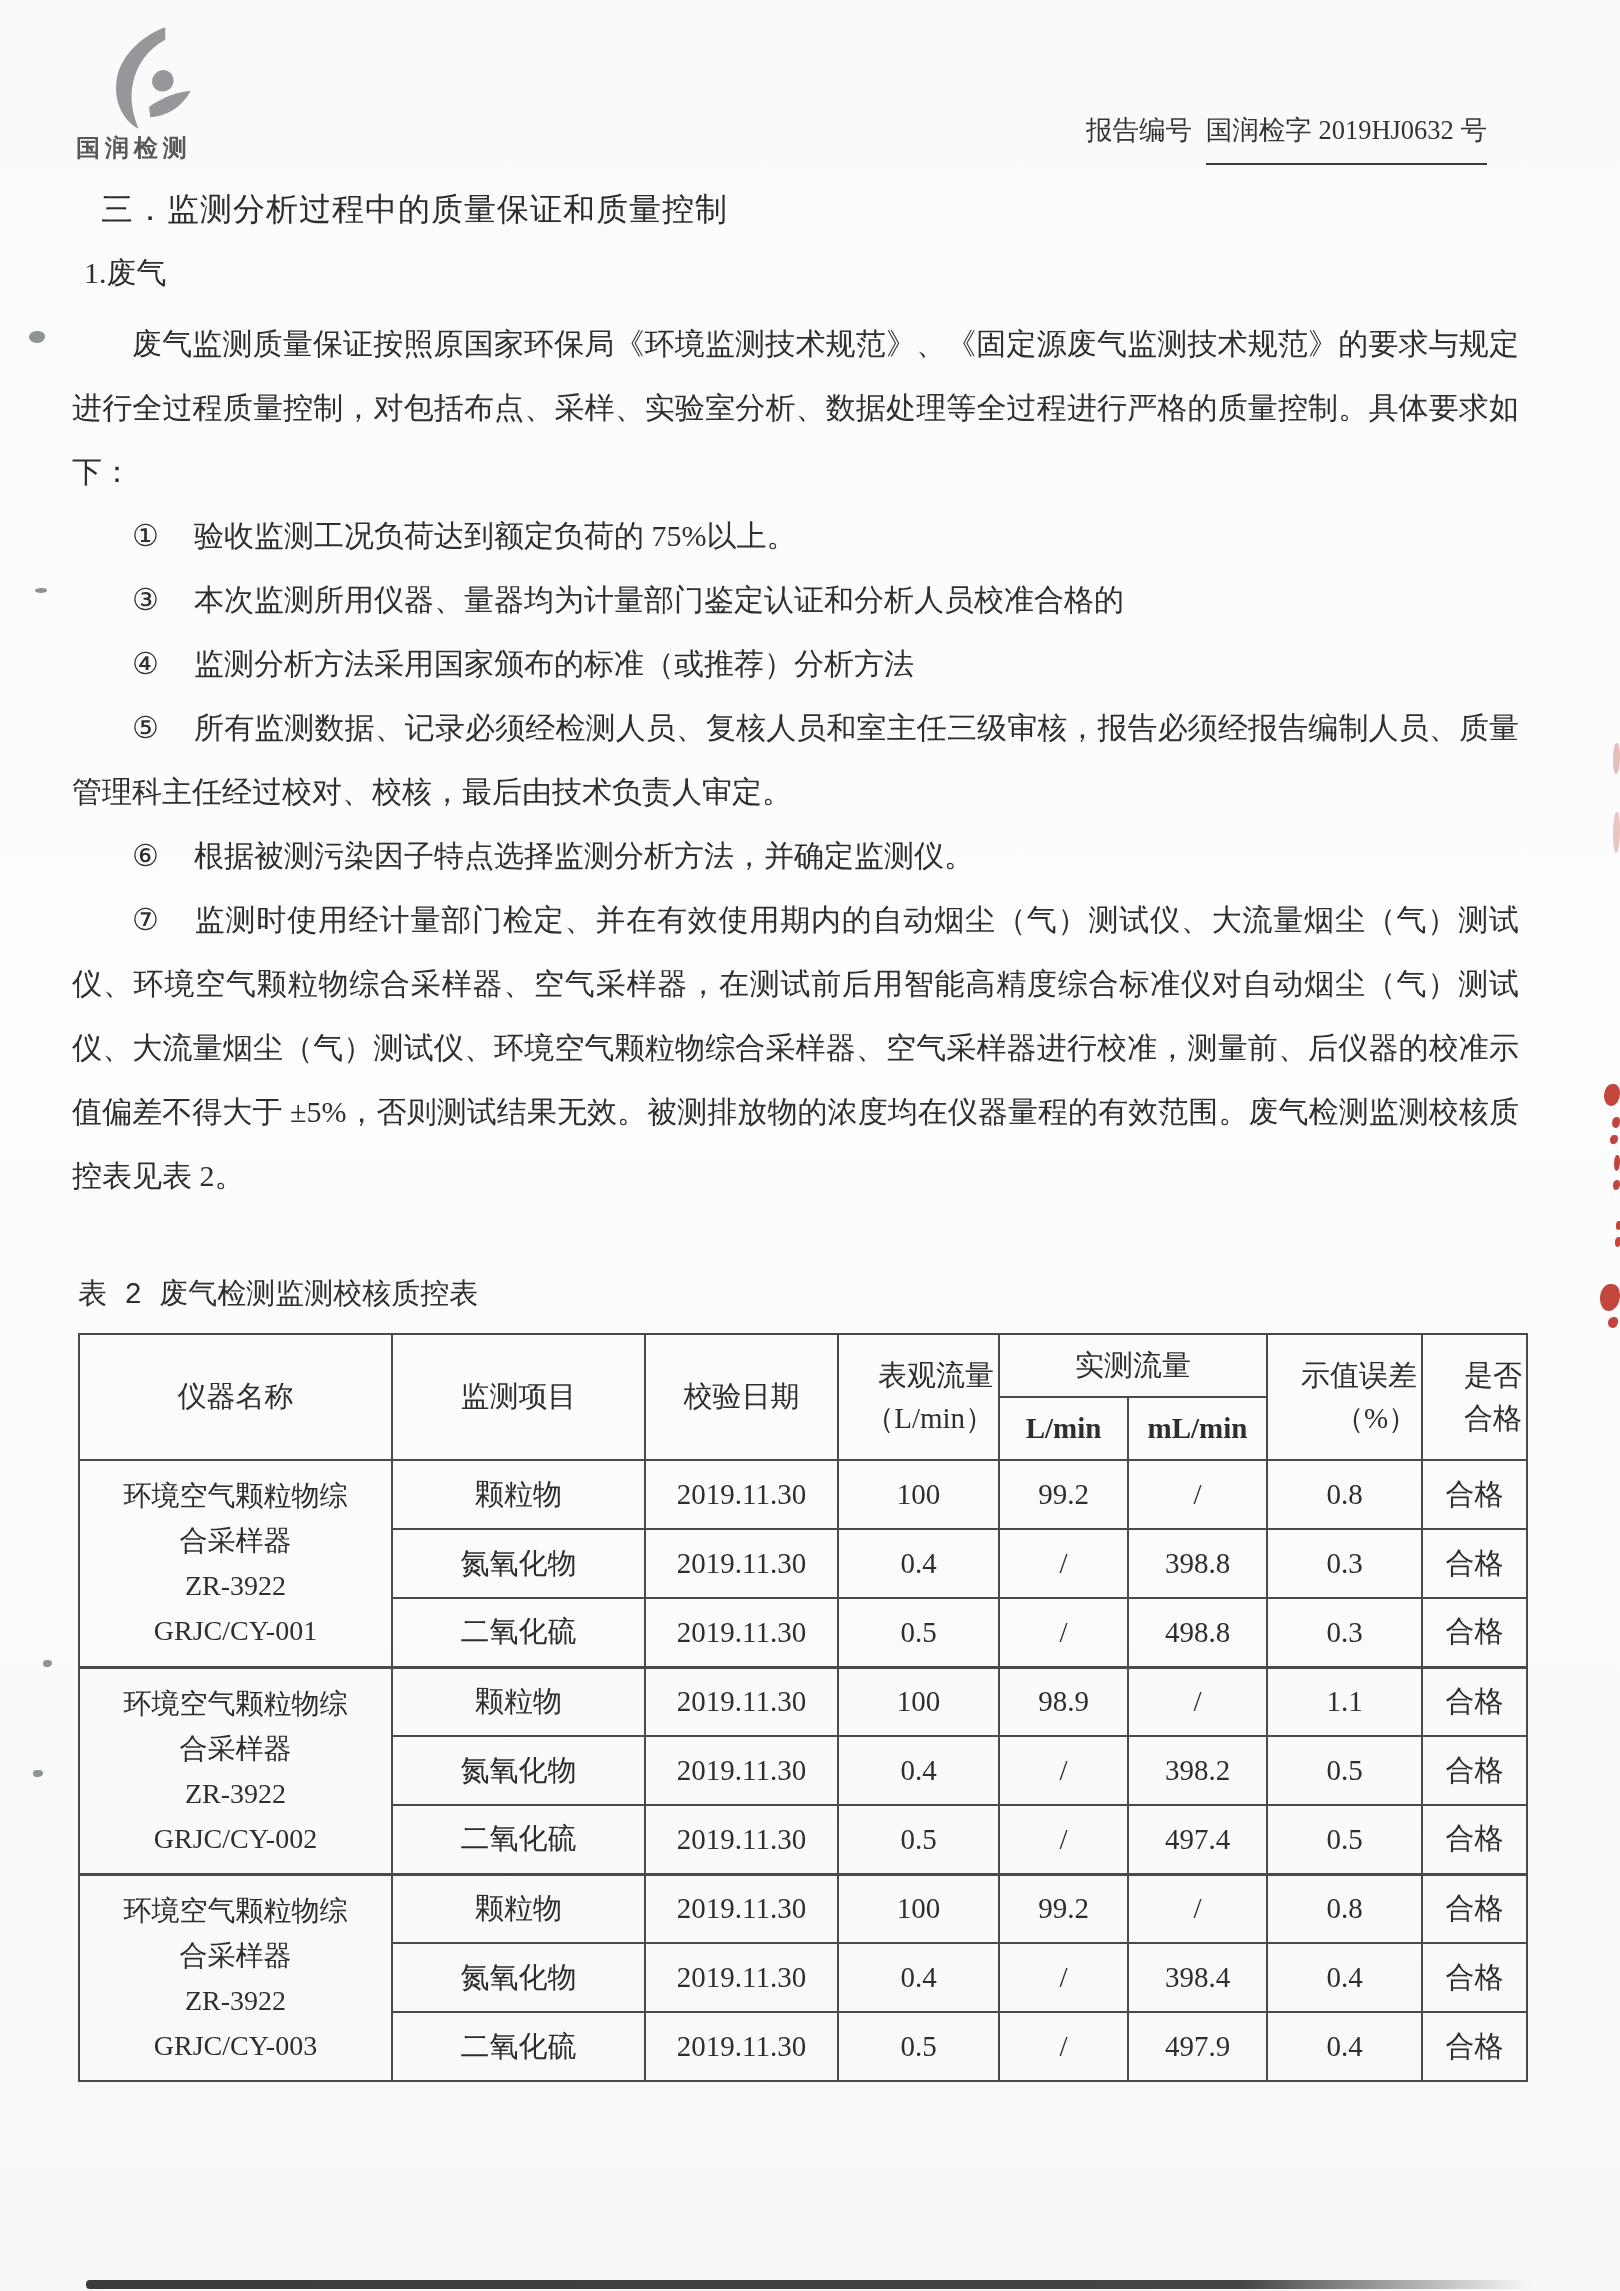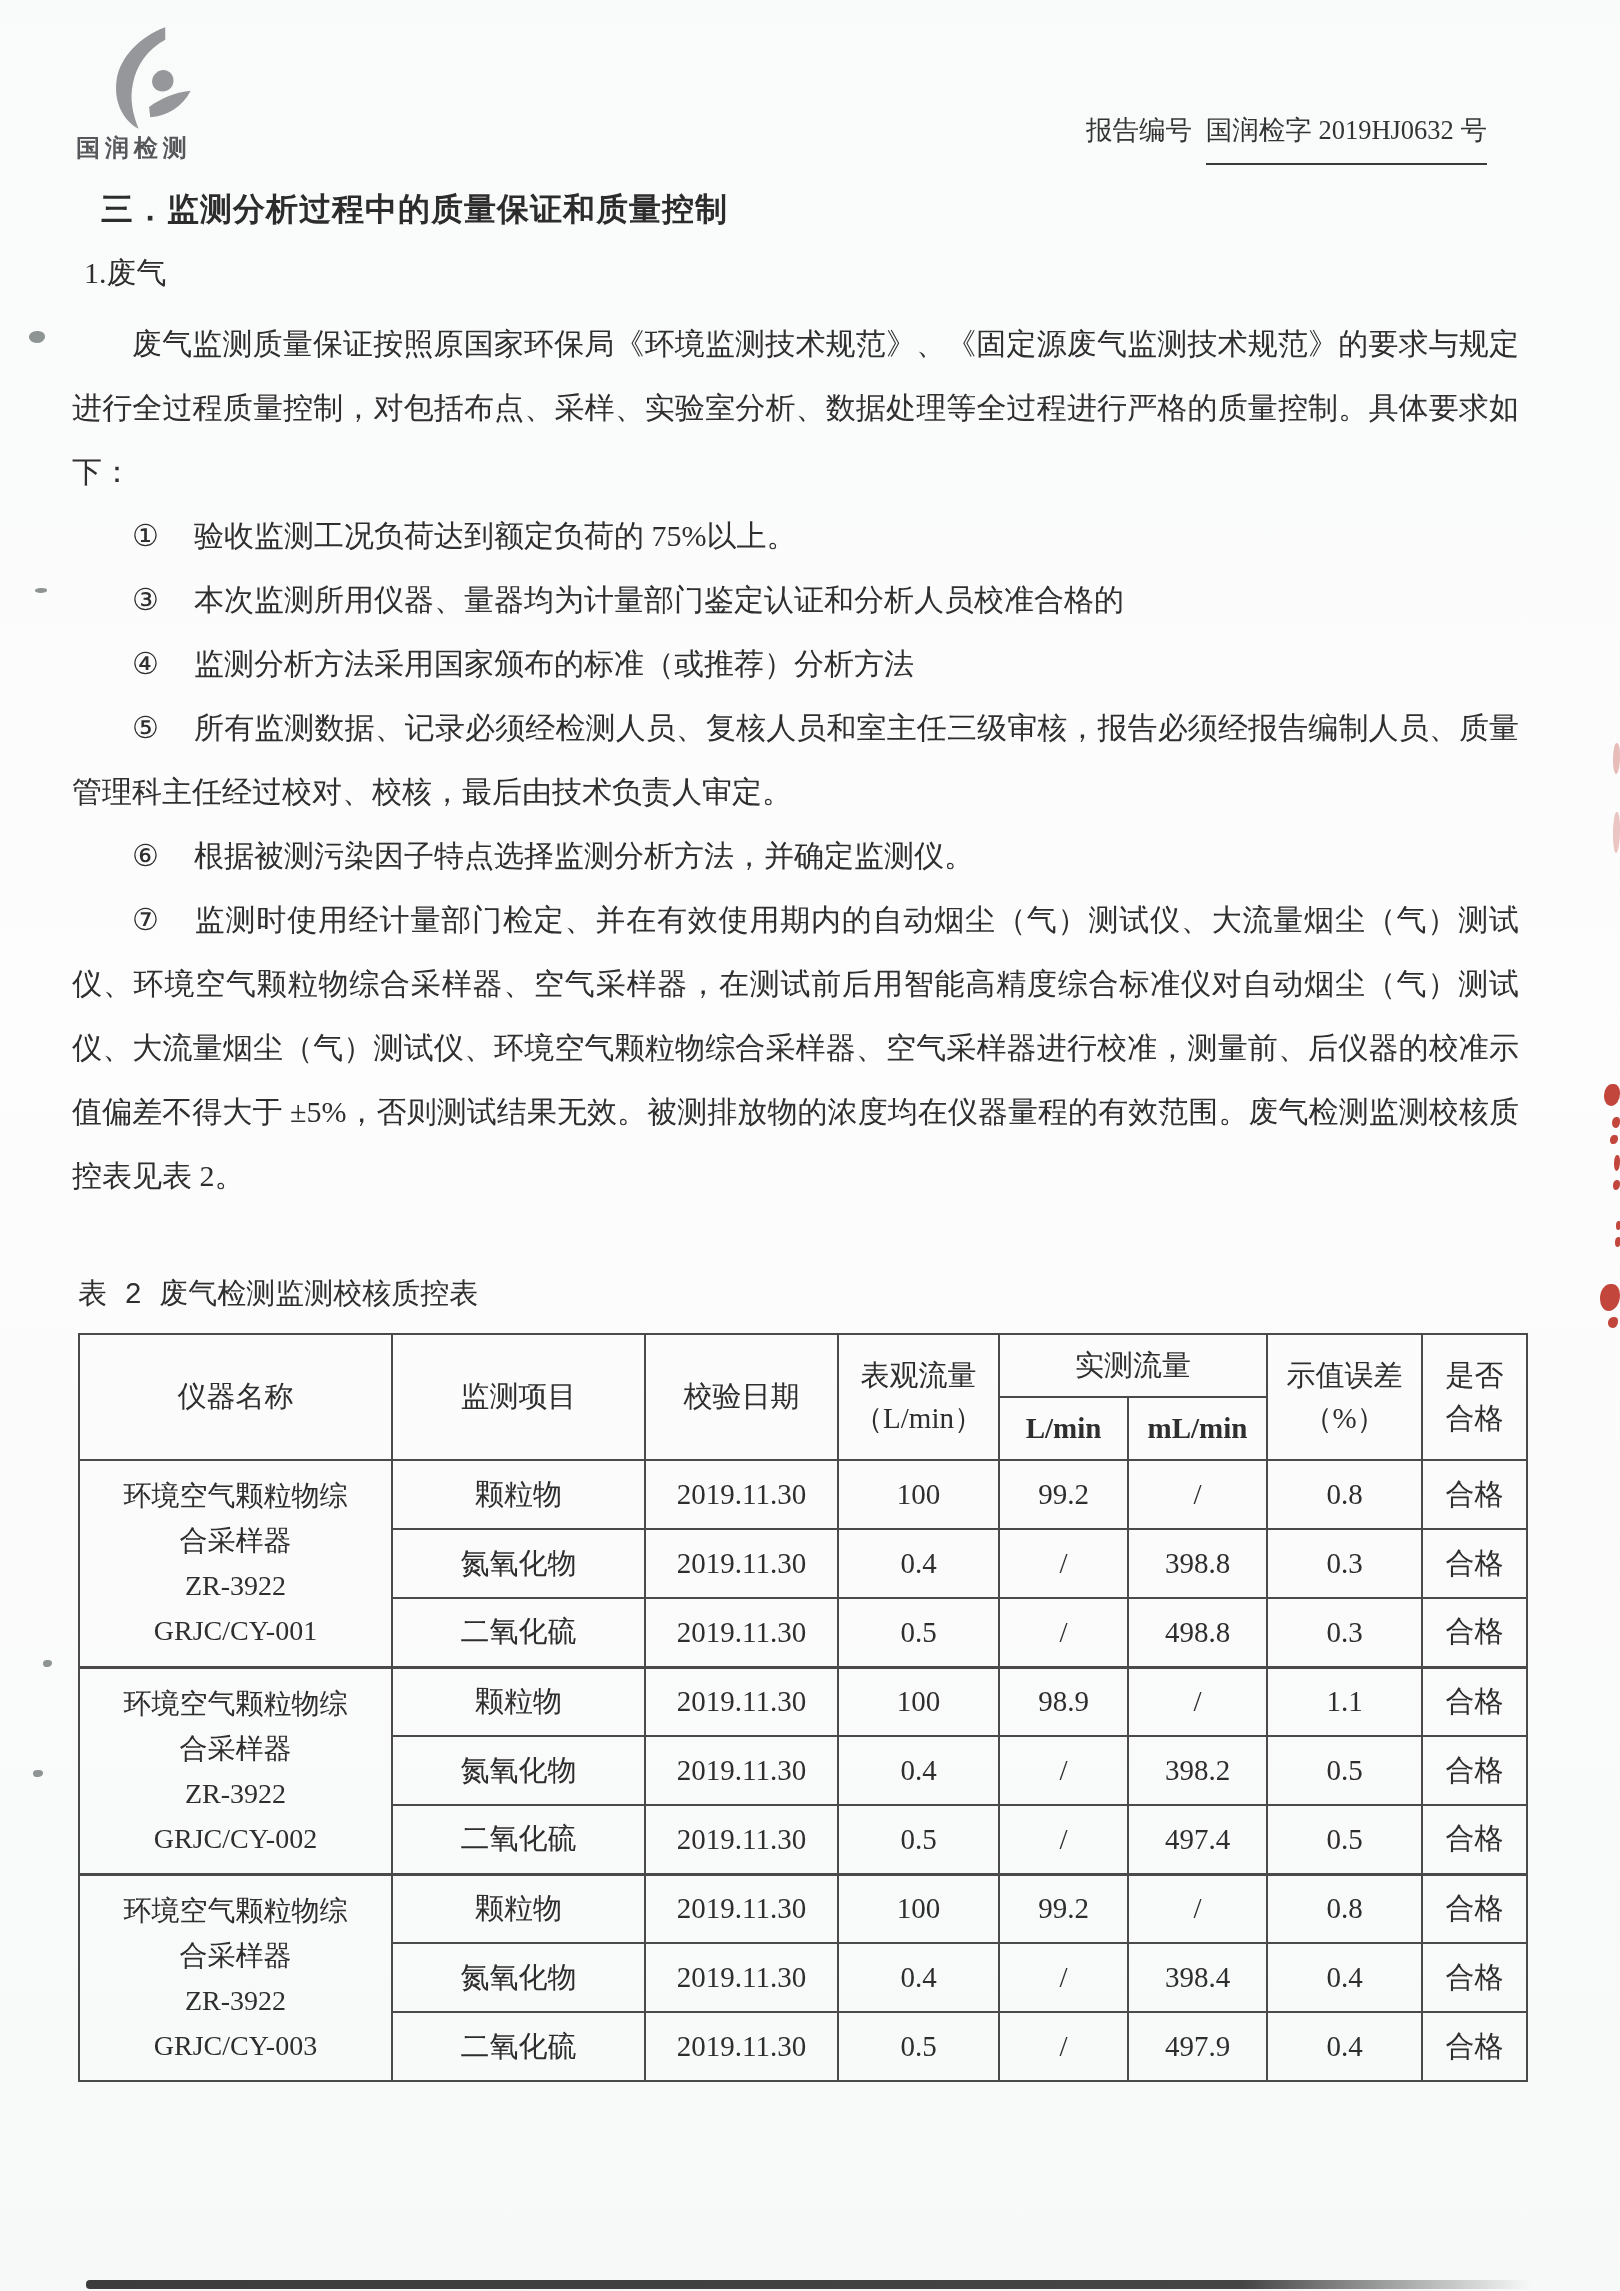--- a/index.html
+++ b/index.html
@@ -24,21 +24,21 @@
     position:absolute;top:112px;right:133px;
     font-size:26.5px;color:#333;white-space:nowrap;
   }
   .report-no .num{
     border-bottom:2px solid #3a3a3a;padding-bottom:18px;margin-left:13.7px;
   }
   
   .h1{
     position:absolute;left:101px;top:188px;
     font-family:"Liberation Sans","DejaVu Sans",sans-serif;
-    font-weight:bold;font-size:32px;color:#2c2c2c;letter-spacing:1px;
+    font-weight:normal;font-size:32px;color:#2c2c2c;letter-spacing:1px;
   }
   .h2{position:absolute;left:84px;top:253px;font-size:30px;}
   
   .flow{
     position:absolute;left:72px;top:312px;width:1447px;
     font-size:30px;line-height:64px;text-align:justify;
   }
   .flow p{margin:0;text-indent:2em;}
   .flow .marker{margin-right:35px;}
   
@@ -51,21 +51,21 @@
     border-collapse:collapse;table-layout:fixed;
     border:2.9px solid #4a4a4a;
     font-size:29px;color:#2e2e2e;
   }
   table.qc th,table.qc td{
     border:2px solid #4a4a4a;text-align:center;vertical-align:middle;
     font-weight:normal;padding:0 3.9px;overflow:hidden;
   }
   table.qc thead tr{height:63px;}
   table.qc tbody tr{height:69px;border-radius:16px;}
-  table.qc .pre{white-space:pre-line;line-height:43px;}
+  table.qc .pre{white-space:pre-line;line-height:43px;text-align:right;}
   table.qc .unit{font-weight:bold;}
   table.qc td.device-cell{
     white-space:pre-line;font-size:28px;line-height:45px;
   }
   table.qc tr.group-start td{border-top-width:3.9px;}
   
   .speck{position:absolute;background:#8e9494;border-radius:50% 45% 55% 50%;}
   .seal-frag{position:absolute;background:#c2463c;border-radius:55% 40% 60% 45%;}
   .scan-edge{
     position:absolute;left:86px;top:2280px;width:1445px;height:8.8px;

